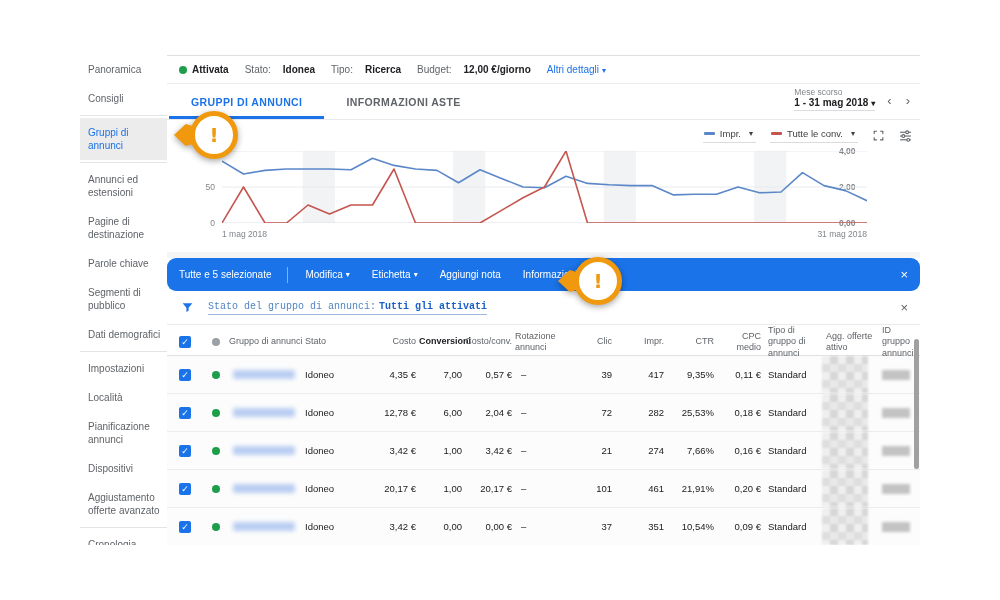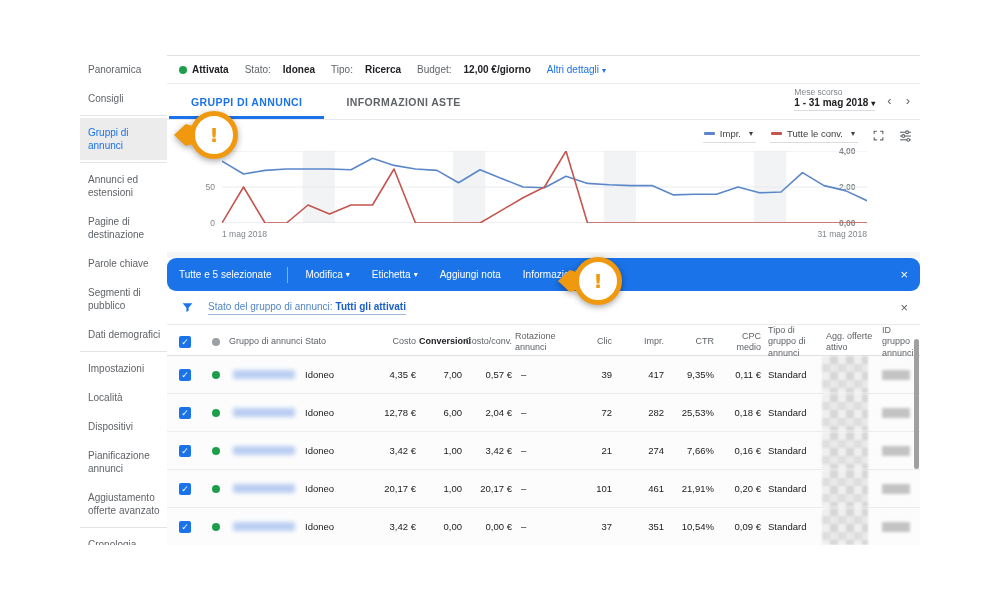--- a/index.html
+++ b/index.html
@@ -54,21 +54,21 @@
 
   
   .action-bar{height:34px;background:#1a73e8;display:flex;align-items:center;color:#fff;font-size:10px;padding-left:12px;position:relative;border-radius:9px;}
   .ab-sel{margin-right:10px;}
   .ab-divider{width:1px;height:16px;background:rgba(255,255,255,.45);margin:0 6px;}
   .ab-action{margin:0 11px;cursor:pointer;display:flex;align-items:center;}
   .ab-close{position:absolute;right:12px;font-size:13px;cursor:pointer;}
 
   
   .filter-bar{height:34px;display:flex;align-items:center;padding:0 12px 0 14px;border-bottom:1px solid #e8eaed;position:relative;background:#fff;}
-  .filter-text{margin-left:14px;font-size:10px;border-bottom:1px solid #9db9e0;padding-bottom:2px;cursor:pointer;}
+  .filter-text{margin-left:14px;font-size:10px;border-bottom:1px solid #9db9e0;padding-bottom:2px;cursor:pointer;font-family:Liberation Mono, monospace;}
   .f-label{color:#5284c4;}
   .f-value{color:#1a5fc8;font-weight:bold;margin-left:3px;}
   .fb-close{position:absolute;right:12px;font-size:13px;color:#5f6368;cursor:pointer;}
 
   
   .table{flex:1;position:relative;background:#fff;}
   .grid{display:grid;grid-template-columns:36px 26px 76px 62px 52px 46px 50px 44px 56px 52px 50px 47px 58px 60px 38px;align-items:center;}
   .thead{height:30px;border-bottom:1px solid #e0e0e0;}
   .th{font-size:9px;color:#5f6368;line-height:1.25;}
   .th.sorted{color:#202124;font-weight:bold;}
@@ -105,22 +105,22 @@
         <div class="side-item active">Gruppi di annunci</div>
         <div class="side-div"></div>
         <div class="side-item">Annunci ed estensioni</div>
         <div class="side-item">Pagine di destinazione</div>
         <div class="side-item">Parole chiave</div>
         <div class="side-item">Segmenti di pubblico</div>
         <div class="side-item">Dati demografici</div>
         <div class="side-div"></div>
         <div class="side-item">Impostazioni</div>
         <div class="side-item">Località</div>
+        <div class="side-item">Pianificazione annunci</div>
         <div class="side-item">Dispositivi</div>
-        <div class="side-item">Pianificazione annunci</div>
         <div class="side-item">Aggiustamento offerte avanzato</div>
         <div class="side-div"></div>
         <div class="side-item">Cronologia modifiche</div>
       </nav>
 
     <div class="main">
 
       <div class="status-bar">
         <span class="sb-state">
           <span class="dot green"></span>

